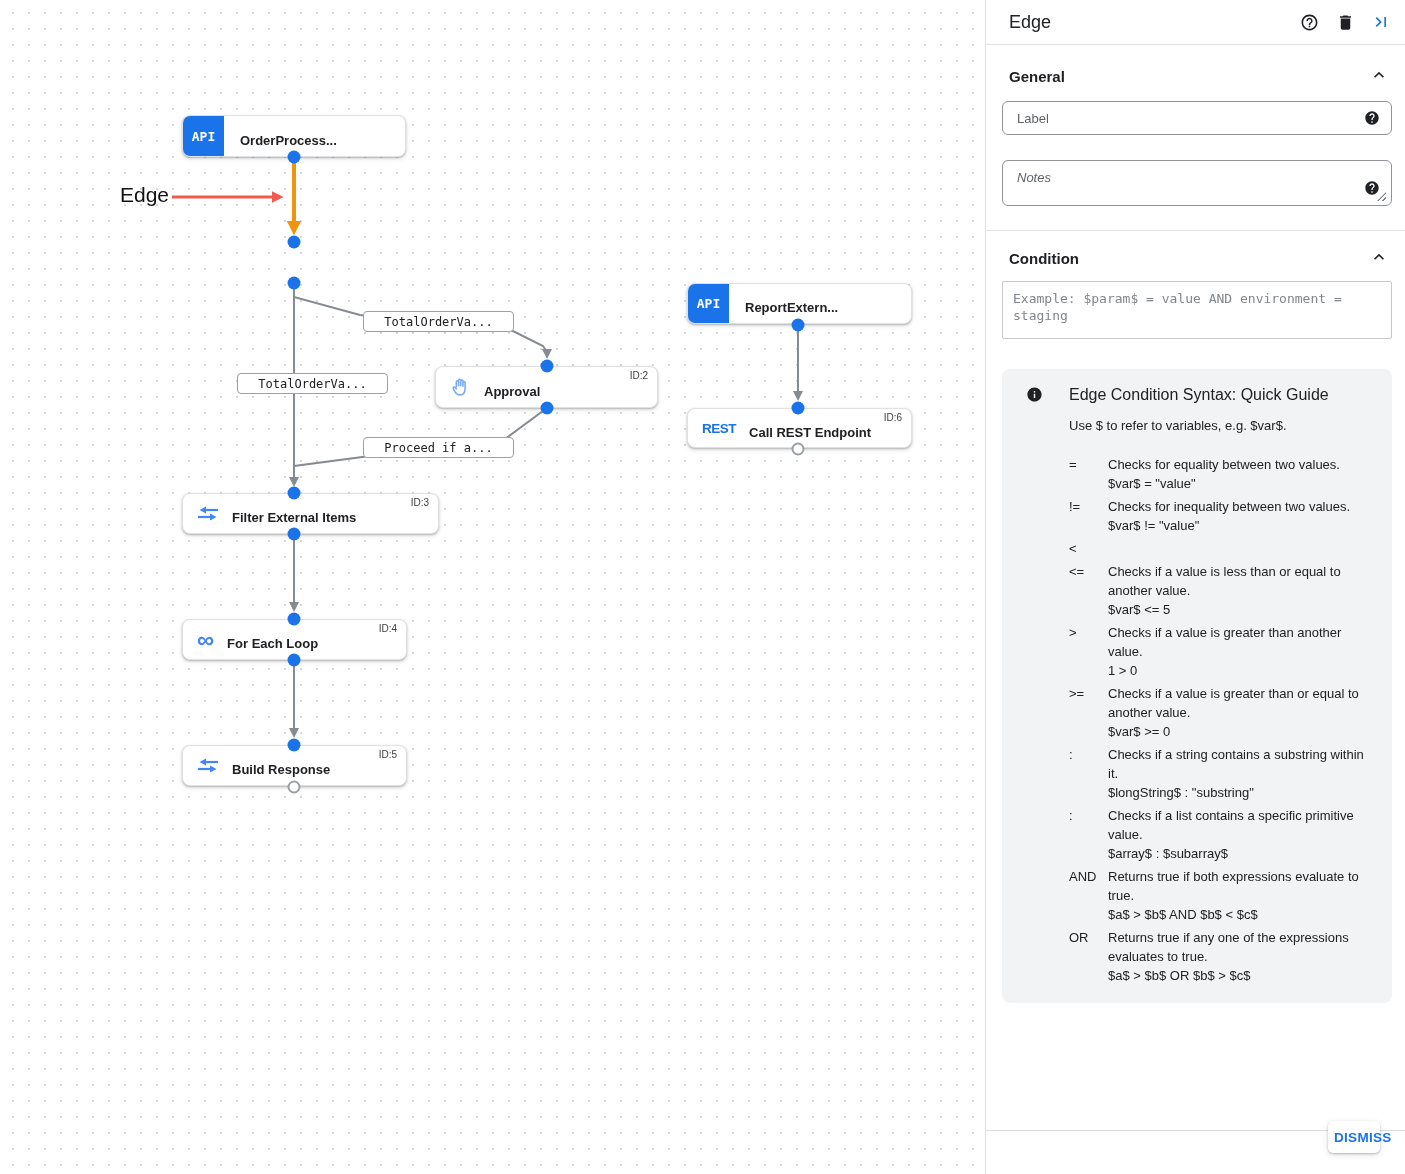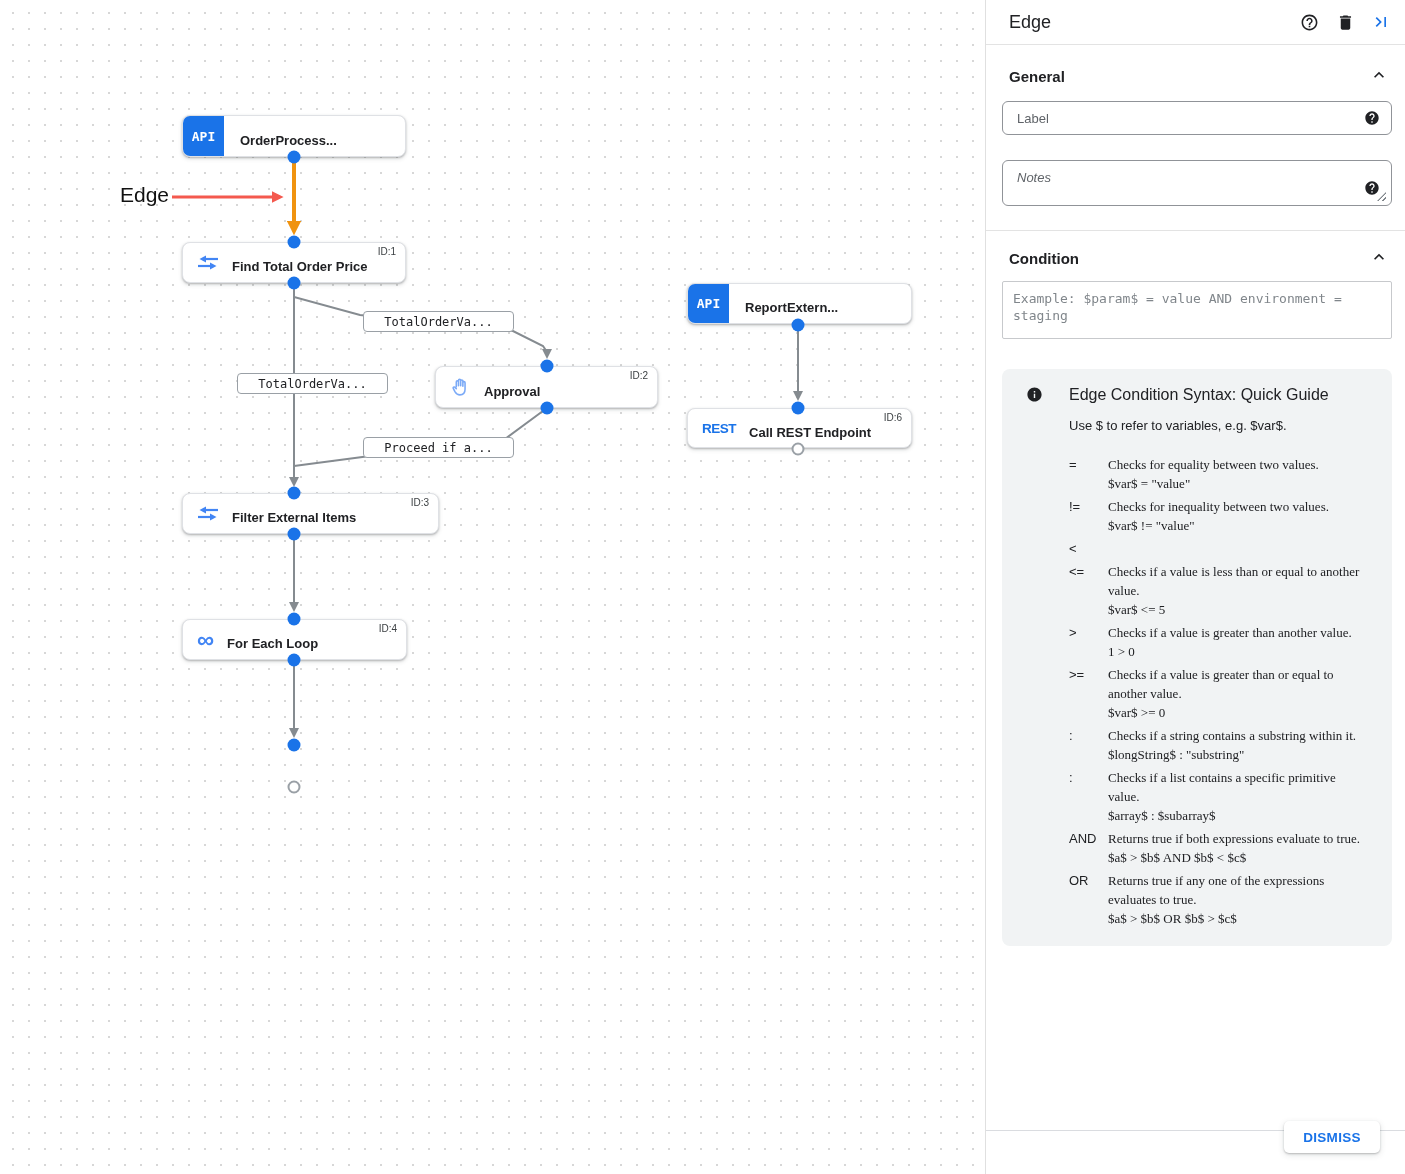--- a/index.html
+++ b/index.html
@@ -89,26 +89,26 @@
   .guide {
     margin:26px 14px 0 16px; width:390px; background:#f1f3f4; border-radius:8px;
     padding:16px 22px 14px 24px;
   }
   .guide-head { display:flex; }
   .guide-title { font-size:16px; color:#202124; margin-left:26px; line-height:20px; }
   .guide-intro { font-size:13px; color:#202124; margin:11px 0 22px 43px; }
   .guide-list { margin-left:43px; }
   .guide-item { display:flex; margin-bottom:4px; }
   .g-term { width:39px; flex:none; font-size:13px; color:#202124; line-height:19px; }
-  .g-body { font-size:13px; color:#202124; line-height:19px;font-family:Liberation Serif, serif; }
+  .g-body { font-size:13px; color:#202124; line-height:19px; }
   .g-example { line-height:19px; }
 
   .bottom-divider { position:absolute; left:0; top:1130px; width:420px; height:1px; background:#dadce0; }
   .dismiss-btn {
-    position:absolute; top:1121px; right:25px; width:96px; height:32px;
+    position:absolute; top:1121px; right:25px; width:52px; height:32px;
     background:#fff; border:none; border-radius:5px;
     box-shadow:0 1px 2px rgba(60,64,67,.3), 0 2px 6px rgba(60,64,67,.15);
     color:#1a73e8; font-family:"Liberation Sans", sans-serif;
     font-size:13.5px; font-weight:bold; letter-spacing:0.3px; cursor:pointer;
   }
 </style>
 </head>
 <body>
 
 <div id="app">
@@ -145,34 +145,20 @@
       <path d="M172 197 L280 197" stroke="#f4594e" stroke-width="3" fill="none" marker-end="url(#m-red)"></path>
     </svg>
 
     <div class="annotation-text">Edge</div>
 
     <div class="node" style="left:182px;top:115px;width:224px;height:42px">
       <div class="node-badge">API</div>
       <div class="node-title">OrderProcess...</div>
     </div>
 
-    <div class="node" style="left:182px;top:242px;width:224px;height:41px">
-      <span class="node-id">ID:1</span>
-      <span class="node-icon">
-        <svg viewBox="0 0 22 15" width="22" height="15">
-            <g stroke="#4285f4" stroke-width="2.2" fill="none">
-              <line x1="21" y1="4" x2="8" y2="4"></line>
-              <line x1="1" y1="11" x2="14" y2="11"></line>
-            </g>
-            <polygon points="9,0.5 9,7.5 2.5,4" fill="#4285f4"></polygon>
-            <polygon points="13,7.5 13,14.5 19.5,11" fill="#4285f4"></polygon>
-          </svg>
-      </span>
-      <div class="node-title">Find Total Order Price</div>
-    </div>
 
     <div class="node" style="left:435px;top:366px;width:223px;height:42px">
       <span class="node-id">ID:2</span>
       <span class="node-icon">
         <svg viewBox="0 0 24 24" width="21" height="21" fill="none" stroke="#7baaf7" stroke-width="1.8" stroke-linecap="round" stroke-linejoin="round">
           <path d="M7.2 11V5.6a1.25 1.25 0 0 1 2.5 0V10 M9.7 10V3.9a1.25 1.25 0 0 1 2.5 0V10 M12.2 10V4.7a1.25 1.25 0 0 1 2.5 0V10.6 M14.7 10.6V6.5a1.25 1.25 0 0 1 2.5 0V14c0 4-2.4 6.4-5.9 6.4-2.7 0-4.2-1.2-5.5-3.4L3.7 13c-.5-1 .8-2.1 1.8-1.3l1.7 1.6"></path>
         </svg>
       </span>
       <div class="node-title">Approval</div>
     </div>
@@ -202,20 +188,34 @@
       </span>
       <div class="node-title">Filter External Items</div>
     </div>
 
     <div class="node" style="left:182px;top:619px;width:225px;height:41px">
       <span class="node-id">ID:4</span>
       <span class="node-icon inf-glyph">∞</span>
       <div class="node-title">For Each Loop</div>
     </div>
 
+    <div class="node" style="left:182px;top:745px;width:225px;height:41px">
+      <span class="node-id">ID:5</span>
+      <span class="node-icon">
+        <svg viewBox="0 0 22 15" width="22" height="15">
+            <g stroke="#4285f4" stroke-width="2.2" fill="none">
+              <line x1="21" y1="4" x2="8" y2="4"></line>
+              <line x1="1" y1="11" x2="14" y2="11"></line>
+            </g>
+            <polygon points="9,0.5 9,7.5 2.5,4" fill="#4285f4"></polygon>
+            <polygon points="13,7.5 13,14.5 19.5,11" fill="#4285f4"></polygon>
+          </svg>
+      </span>
+      <div class="node-title">Build Response</div>
+    </div>
 
     <div class="edge-label" style="left:363px;top:311px">TotalOrderVa...</div>
     <div class="edge-label" style="left:237px;top:373px">TotalOrderVa...</div>
     <div class="edge-label" style="left:363px;top:437px">Proceed if a...</div>
 
     <div class="port" style="left:294px;top:157px"></div>
     <div class="port" style="left:294px;top:242px"></div>
     <div class="port" style="left:294px;top:283px"></div>
     <div class="port" style="left:547px;top:366px"></div>
     <div class="port" style="left:547px;top:408px"></div>

